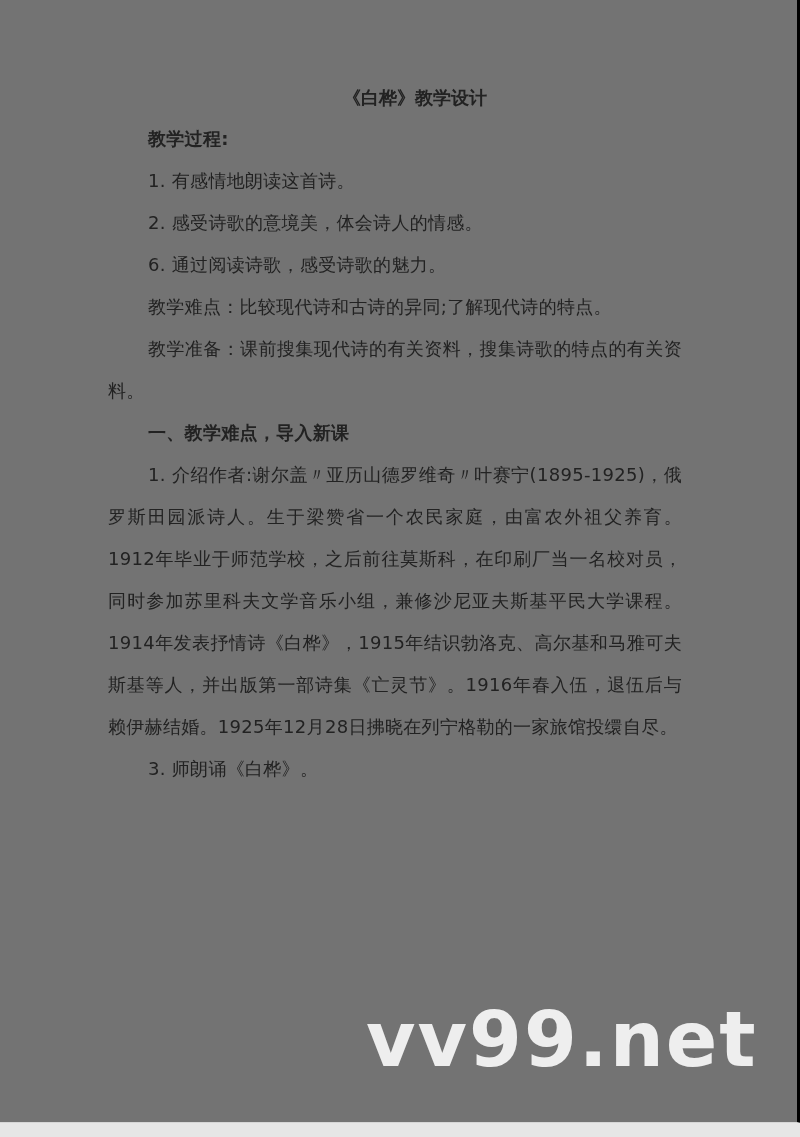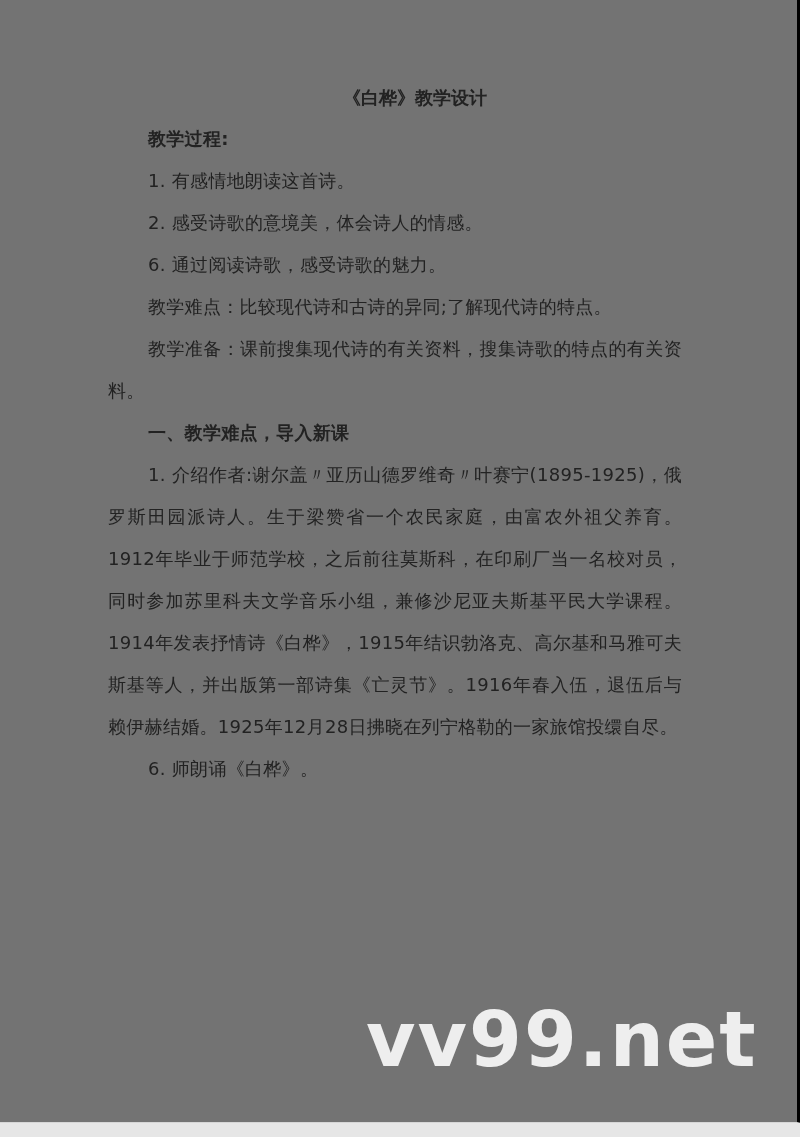--- a/index.html
+++ b/index.html
@@ -36,17 +36,17 @@
   <div class="content">
     <div class="title">《白桦》教学设计</div>
     <p class="p bold">教学过程:</p>
     <p class="p">1. 有感情地朗读这首诗。</p>
     <p class="p">2. 感受诗歌的意境美，体会诗人的情感。</p>
     <p class="p">6. 通过阅读诗歌，感受诗歌的魅力。</p>
     <p class="p">教学难点：比较现代诗和古诗的异同;了解现代诗的特点。</p>
     <p class="p">教学准备：课前搜集现代诗的有关资料，搜集诗歌的特点的有关资料。</p>
     <p class="p bold">一、教学难点，导入新课</p>
     <p class="p">1. 介绍作者:谢尔盖〃亚历山德罗维奇〃叶赛宁(1895-1925)，俄罗斯田园派诗人。生于梁赞省一个农民家庭，由富农外祖父养育。1912年毕业于师范学校，之后前往莫斯科，在印刷厂当一名校对员，同时参加苏里科夫文学音乐小组，兼修沙尼亚夫斯基平民大学课程。1914年发表抒情诗《白桦》，1915年结识勃洛克、高尔基和马雅可夫斯基等人，并出版第一部诗集《亡灵节》。1916年春入伍，退伍后与赖伊赫结婚。1925年12月28日拂晓在列宁格勒的一家旅馆投缳自尽。</p>
-    <p class="p">6. 师朗诵《白桦》。</p>
+    <p class="p">3. 师朗诵《白桦》。</p>
   </div>
   <div class="watermark">vv99.net</div>
 </div>
 <div class="bottom-band"></div>
 
 </body></html>

